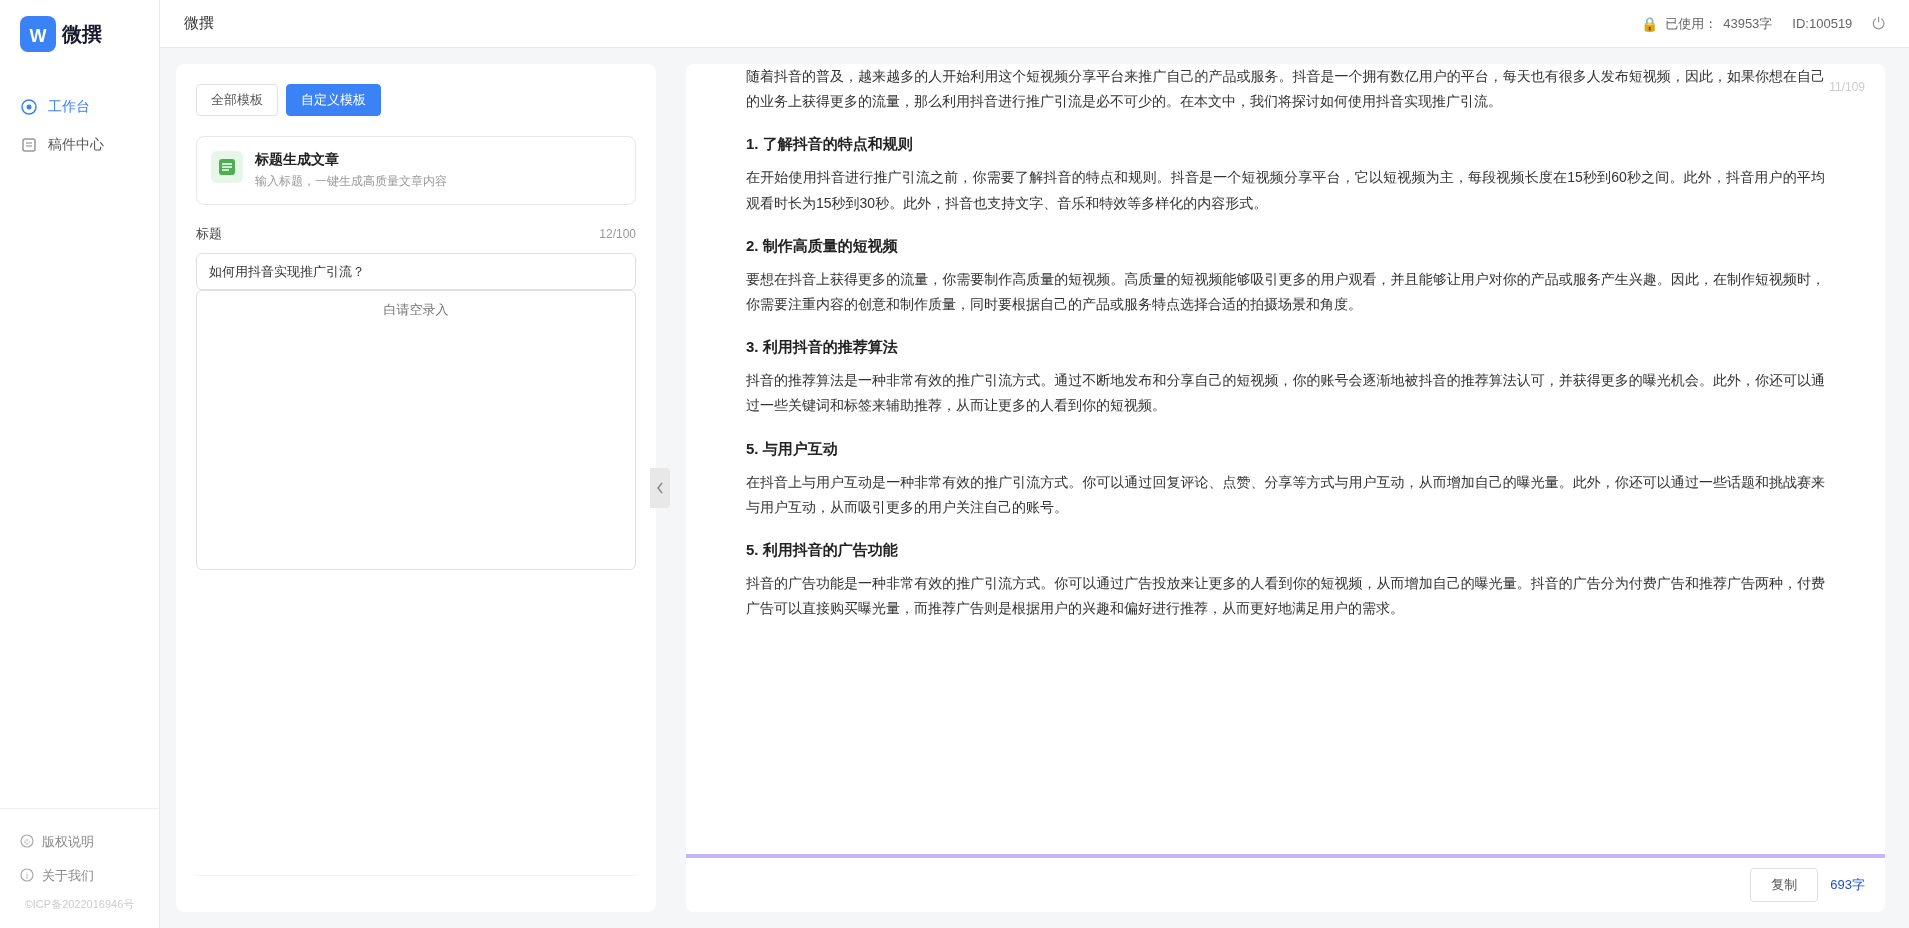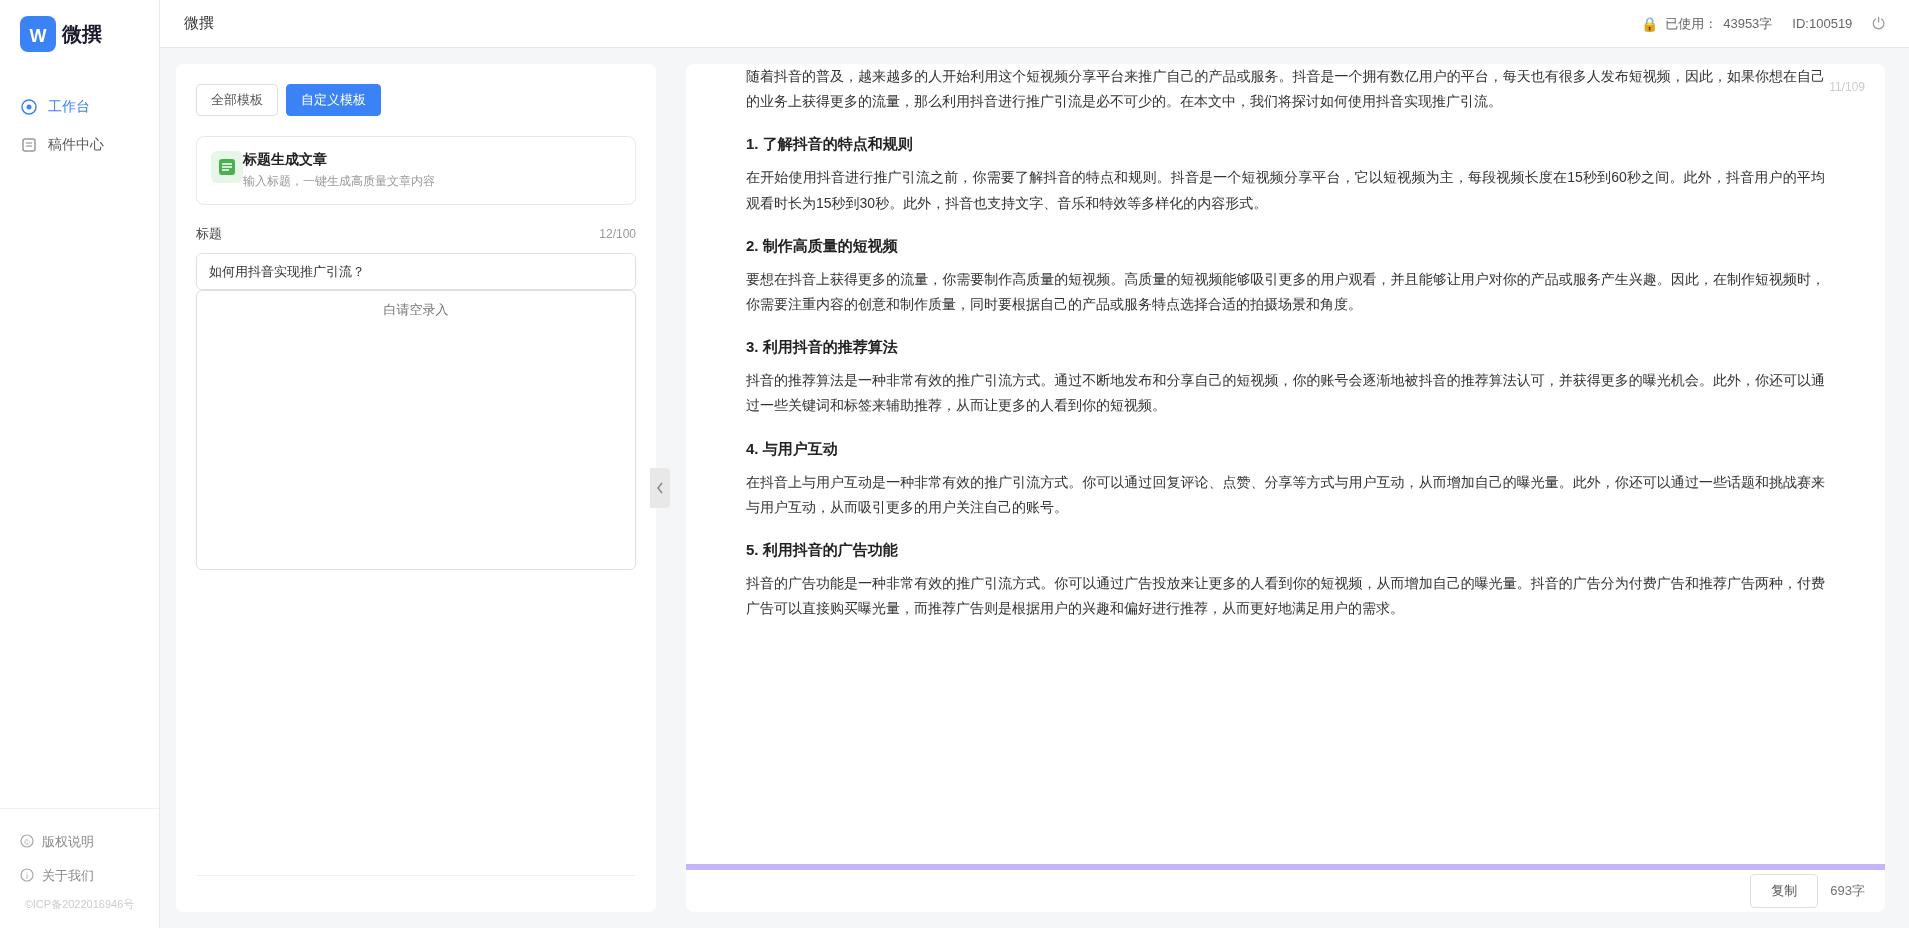--- a/index.html
+++ b/index.html
@@ -156,20 +156,21 @@
     .tab-btn.active {
       background: #3b82f6;
       color: #fff;
       border-color: #3b82f6;
     }
 
     
     .template-card {
       display: flex;
       align-items: flex-start;
+      gap: 12px;
       padding: 14px;
       border: 1px solid #e8e8e8;
       border-radius: 8px;
       margin-bottom: 20px;
       cursor: pointer;
     }
     .template-card-icon {
       width: 32px;
       height: 32px;
       background: #e8f5e9;
@@ -326,40 +327,40 @@
       margin: 16px 0 8px;
       color: #222;
     }
 
     
     .right-panel-footer {
       position: absolute;
       bottom: 0;
       left: 0;
       right: 0;
-      padding: 4px 20px;
-      background: #fff;
-      border-top: 6px solid #c4b5fd;
+      padding: 10px 20px;
+      background: #fff;
+      border-top: 4px solid #c4b5fd;
       display: flex;
       justify-content: flex-end;
       align-items: center;
       gap: 12px;
     }
     .copy-btn {
       padding: 7px 20px;
       border: 1px solid #e0e0e0;
       border-radius: 4px;
       background: #fff;
       cursor: pointer;
       font-size: 13px;
       color: #555;
     }
     .word-count {
       font-size: 13px;
-      color: #737373;
+      color: #1d4ed8;
     }
 
     
     .article-content::-webkit-scrollbar { width: 4px; }
     .article-content::-webkit-scrollbar-track { background: #f5f5f5; }
     .article-content::-webkit-scrollbar-thumb { background: #ddd; border-radius: 2px; }
   </style>
 </head>
 <body>
 
@@ -480,21 +481,21 @@
 
       <div class="article-content" id="article-body">
 
       <p>随着抖音的普及，越来越多的人开始利用这个短视频分享平台来推广自己的产品或服务。抖音是一个拥有数亿用户的平台，每天也有很多人发布短视频，因此，如果你想在自己的业务上获得更多的流量，那么利用抖音进行推广引流是必不可少的。在本文中，我们将探讨如何使用抖音实现推广引流。</p>
           <p class="section-heading">1.  了解抖音的特点和规则</p>
           <p>在开始使用抖音进行推广引流之前，你需要了解抖音的特点和规则。抖音是一个短视频分享平台，它以短视频为主，每段视频长度在15秒到60秒之间。此外，抖音用户的平均观看时长为15秒到30秒。此外，抖音也支持文字、音乐和特效等多样化的内容形式。</p>
           <p class="section-heading">2.  制作高质量的短视频</p>
           <p>要想在抖音上获得更多的流量，你需要制作高质量的短视频。高质量的短视频能够吸引更多的用户观看，并且能够让用户对你的产品或服务产生兴趣。因此，在制作短视频时，你需要注重内容的创意和制作质量，同时要根据自己的产品或服务特点选择合适的拍摄场景和角度。</p>
           <p class="section-heading">3.  利用抖音的推荐算法</p>
           <p>抖音的推荐算法是一种非常有效的推广引流方式。通过不断地发布和分享自己的短视频，你的账号会逐渐地被抖音的推荐算法认可，并获得更多的曝光机会。此外，你还可以通过一些关键词和标签来辅助推荐，从而让更多的人看到你的短视频。</p>
-          <p class="section-heading">4.  与用户互动</p>
+          <p class="section-heading">5.  与用户互动</p>
           <p>在抖音上与用户互动是一种非常有效的推广引流方式。你可以通过回复评论、点赞、分享等方式与用户互动，从而增加自己的曝光量。此外，你还可以通过一些话题和挑战赛来与用户互动，从而吸引更多的用户关注自己的账号。</p>
           <p class="section-heading">5.  利用抖音的广告功能</p>
           <p>抖音的广告功能是一种非常有效的推广引流方式。你可以通过广告投放来让更多的人看到你的短视频，从而增加自己的曝光量。抖音的广告分为付费广告和推荐广告两种，付费广告可以直接购买曝光量，而推荐广告则是根据用户的兴趣和偏好进行推荐，从而更好地满足用户的需求。</p>
         </div>
 
       <div class="right-panel-footer">
         <button class="copy-btn">复制</button>
         <span class="word-count">693字</span>
       </div>
     </div>

